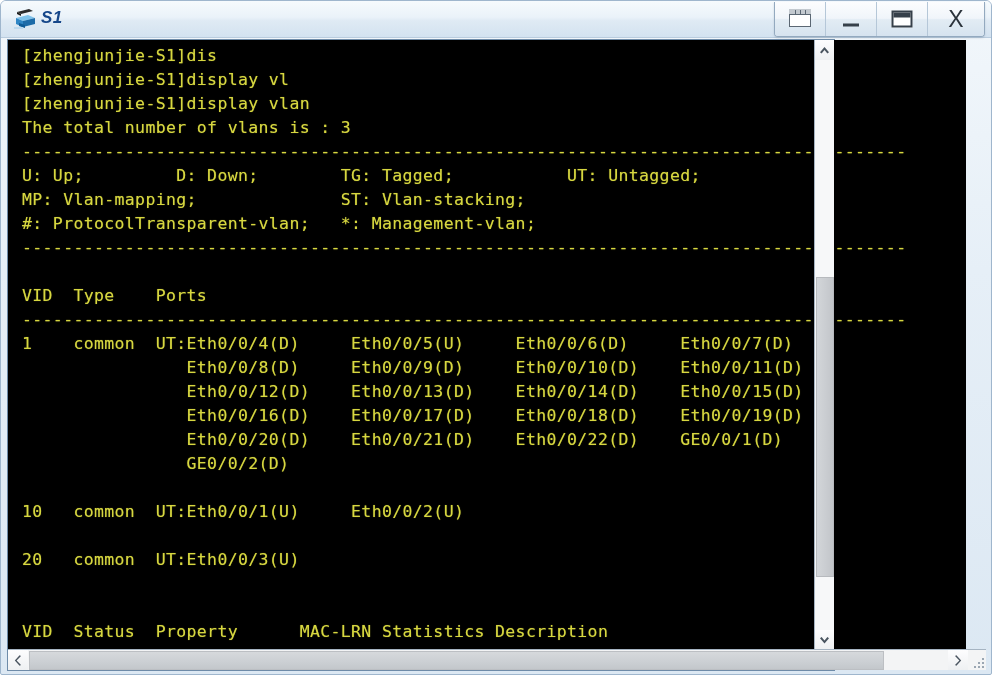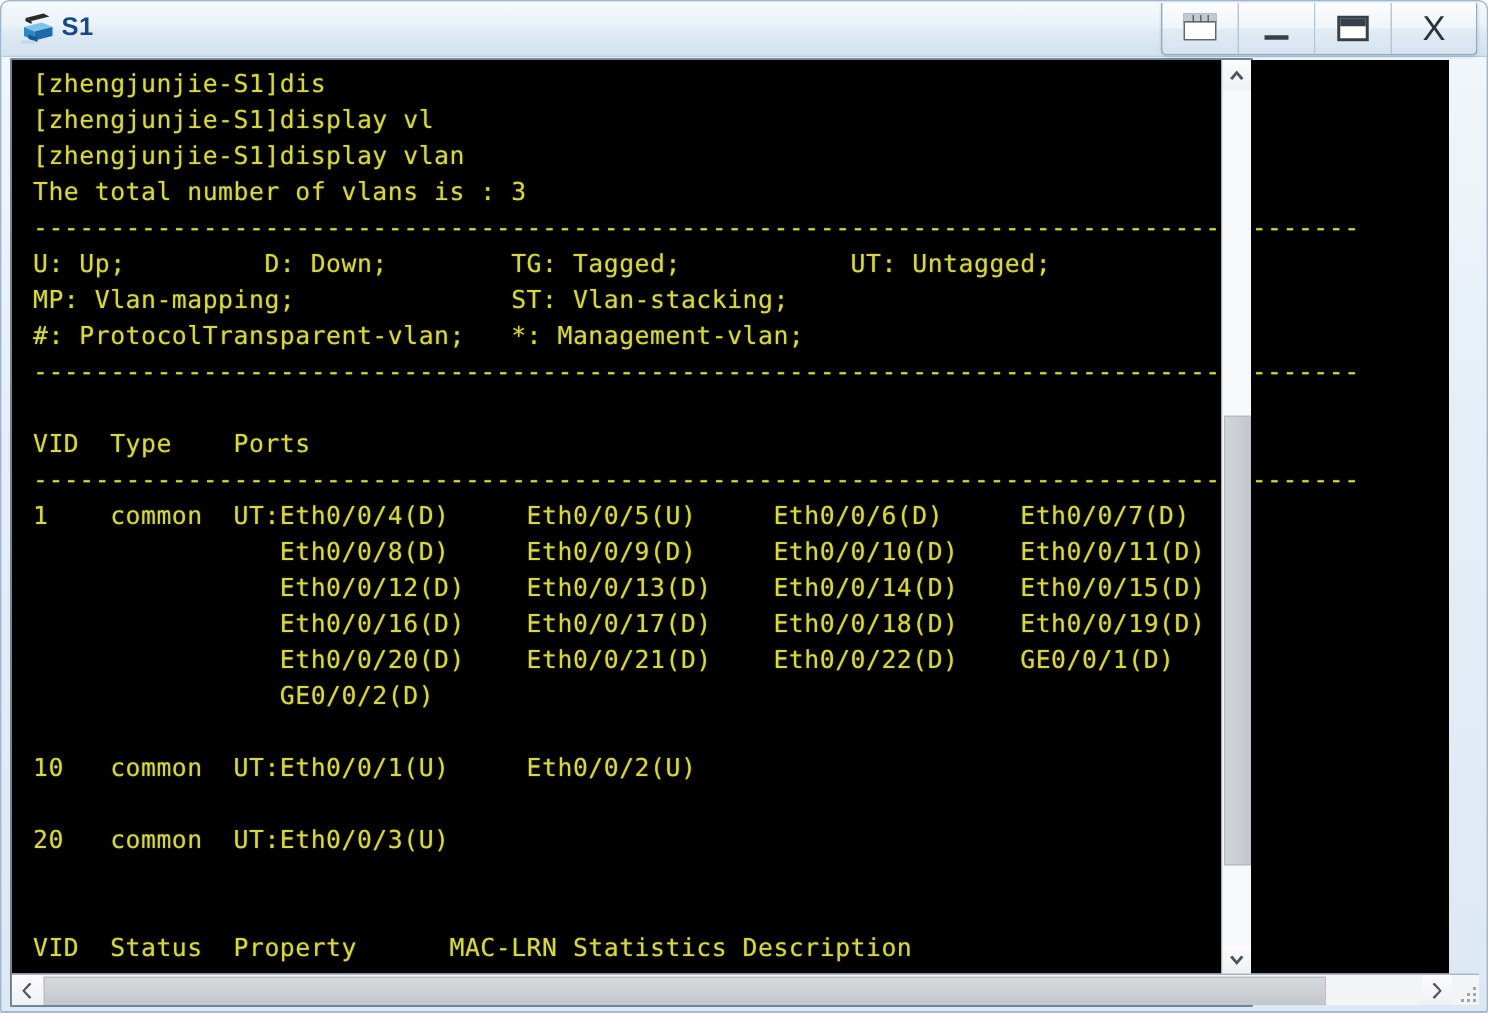--- a/index.html
+++ b/index.html
@@ -45,20 +45,21 @@
   }
   .title-text {
     position: absolute;
     left: 40px; top: 7px;
     font-size: 17px;
     font-weight: bold;
     color: #16478a;
     letter-spacing: 0.3px;
     font-family: "Liberation Sans", sans-serif;
     white-space: nowrap;
+    font-style: italic;
   }
 
   
   .winctl-group {
     position: absolute;
     right: 8px; top: 1px;
     height: 34px;
     display: flex;
     align-items: stretch;
     border: 1px solid #93a9bf;

